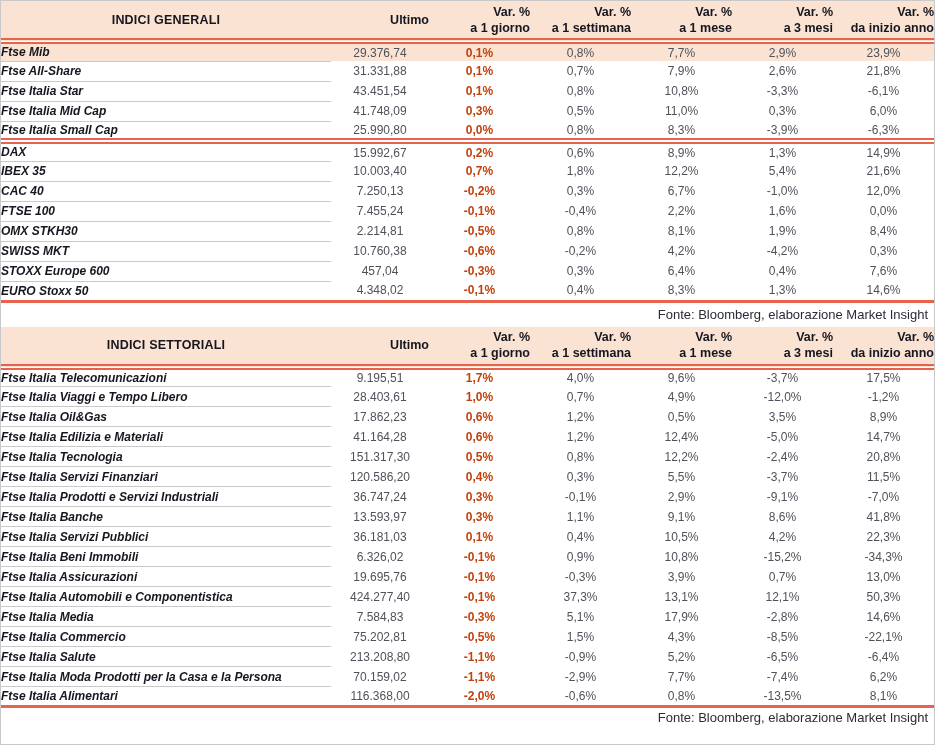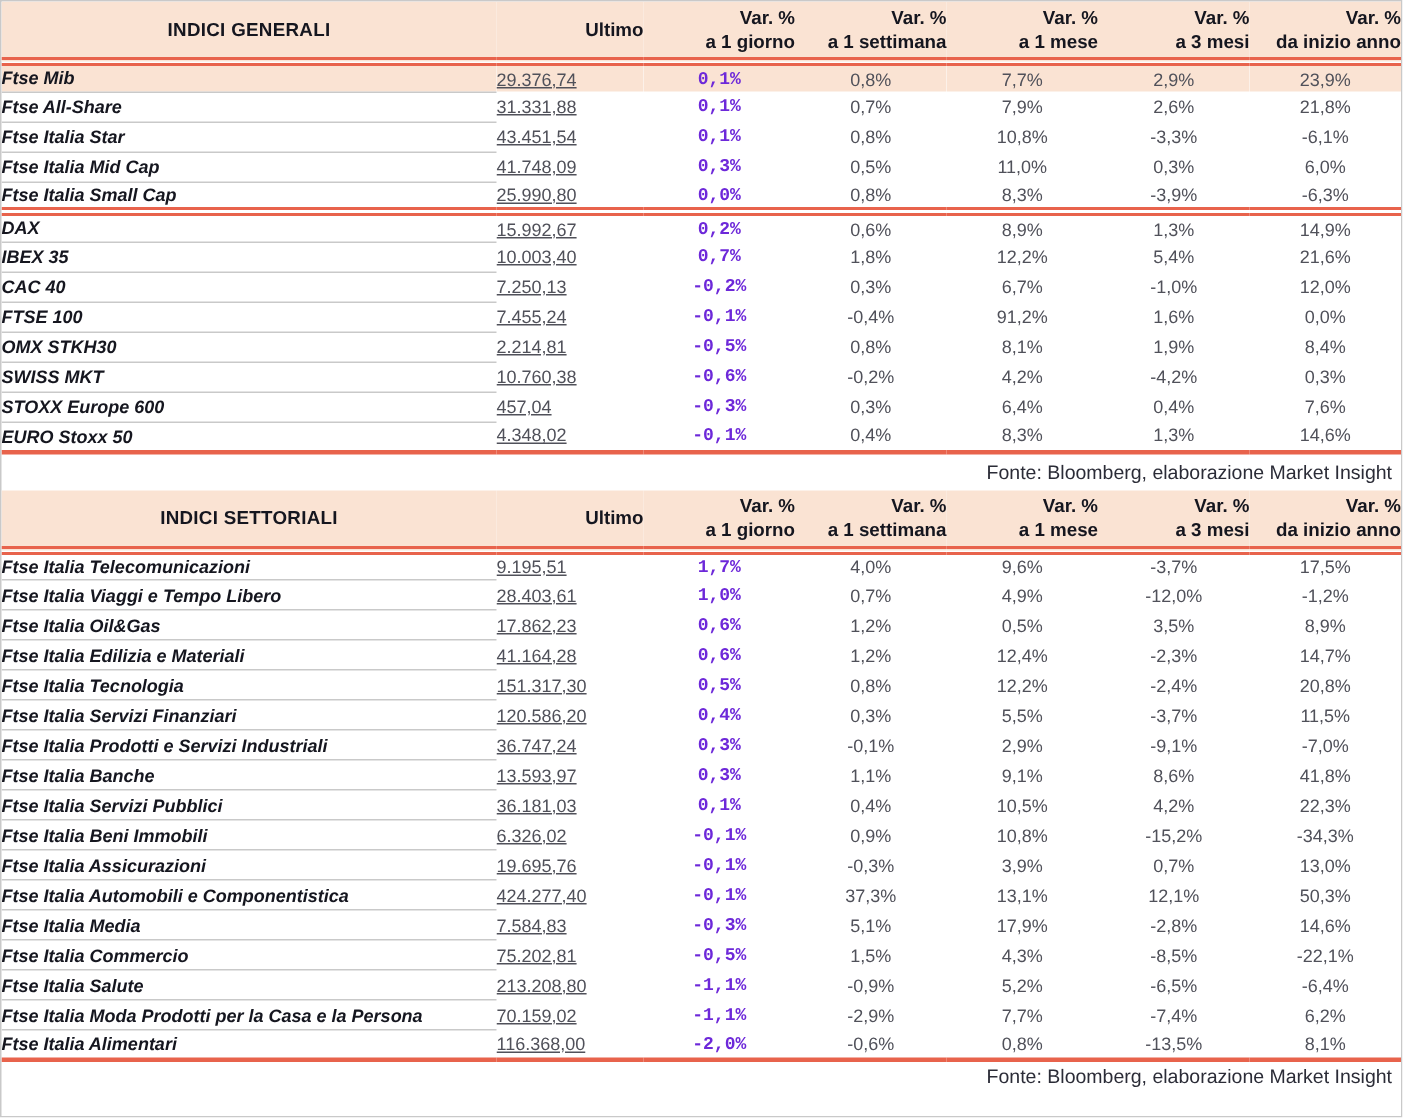--- a/index.html
+++ b/index.html
@@ -46,27 +46,26 @@
     padding: 0;
   }
   td.label {
     font-weight: 700;
     font-style: italic;
     padding-left: 4px;
     color: #15161F;
     border-bottom: 1px solid #C9C9C9;
   }
   td.ultimo {
-    text-align: left;
+    text-align: center;
     padding-right: 16px;
     color: #50515A;
-    text-decoration: underline;
   }
   td.var { text-align: center; color: #50515A; }
-  td.var.b { font-weight: 700; color: #6d28d9; font-family: Liberation Mono, monospace; }
+  td.var.b { font-weight: 700; color: #c2410c; }
   tr.hl td { background: #FAE3D3; }
   tr.gsep td { border-bottom: 6px double #E8634C !important; }
   
   .fonte {
     height: 24px;
     display: flex;
     align-items: center;
     justify-content: flex-end;
     padding-right: 6px;
     font-size: 13px;
@@ -186,21 +185,21 @@
           <td class="var">0,3%</td>
           <td class="var">6,7%</td>
           <td class="var">-1,0%</td>
           <td class="var">12,0%</td>
         </tr>
         <tr>
           <td class="label">FTSE 100</td>
           <td class="ultimo">7.455,24</td>
           <td class="var b">-0,1%</td>
           <td class="var">-0,4%</td>
-          <td class="var">91,2%</td>
+          <td class="var">2,2%</td>
           <td class="var">1,6%</td>
           <td class="var">0,0%</td>
         </tr>
         <tr>
           <td class="label">OMX STKH30</td>
           <td class="ultimo">2.214,81</td>
           <td class="var b">-0,5%</td>
           <td class="var">0,8%</td>
           <td class="var">8,1%</td>
           <td class="var">1,9%</td>
@@ -301,21 +300,21 @@
           <td class="var">0,5%</td>
           <td class="var">3,5%</td>
           <td class="var">8,9%</td>
         </tr>
         <tr>
           <td class="label">Ftse Italia Edilizia e Materiali</td>
           <td class="ultimo">41.164,28</td>
           <td class="var b">0,6%</td>
           <td class="var">1,2%</td>
           <td class="var">12,4%</td>
-          <td class="var">-2,3%</td>
+          <td class="var">-5,0%</td>
           <td class="var">14,7%</td>
         </tr>
         <tr>
           <td class="label">Ftse Italia Tecnologia</td>
           <td class="ultimo">151.317,30</td>
           <td class="var b">0,5%</td>
           <td class="var">0,8%</td>
           <td class="var">12,2%</td>
           <td class="var">-2,4%</td>
           <td class="var">20,8%</td>

